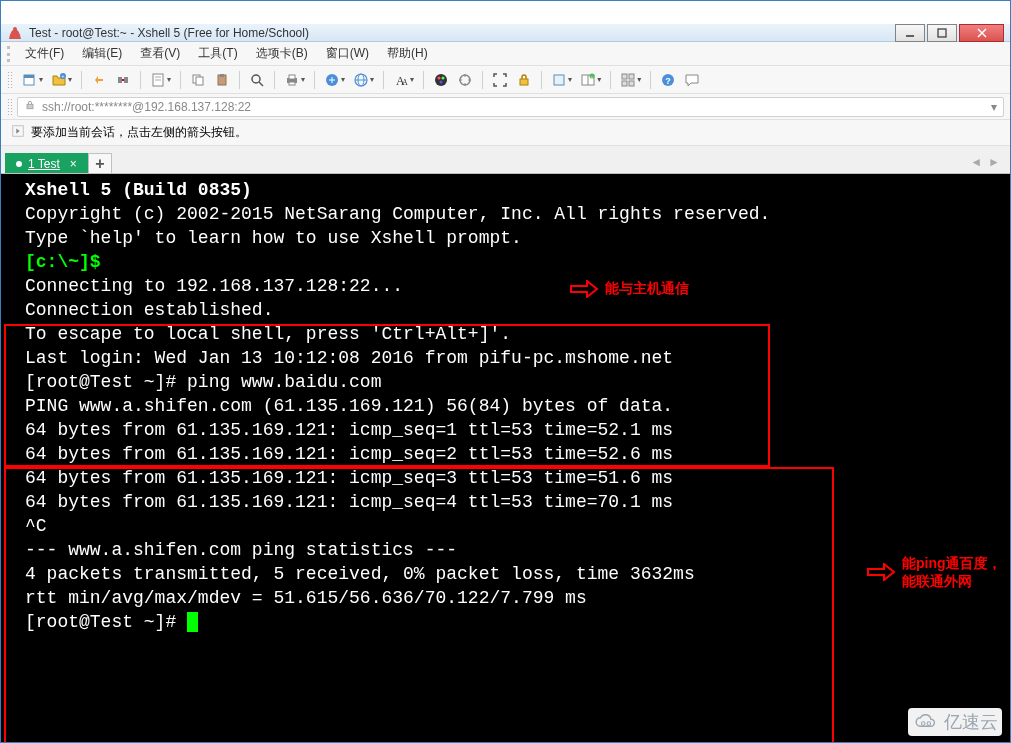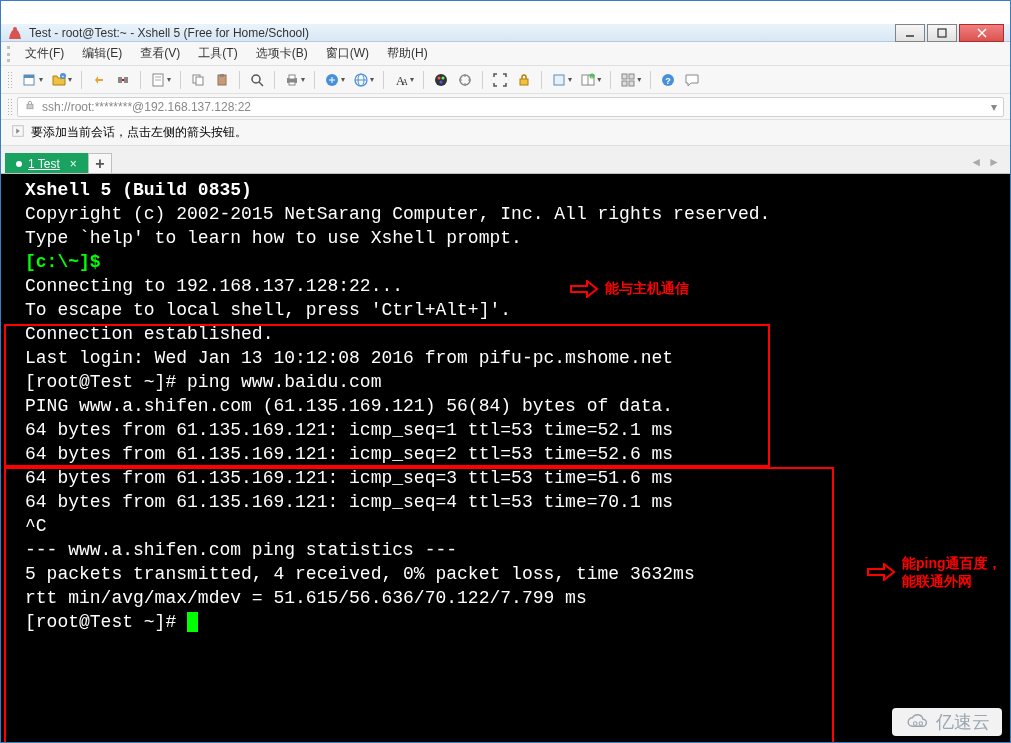--- a/index.html
+++ b/index.html
@@ -44,21 +44,21 @@
   .box1 { position: absolute; border: 2px solid #ff0000; pointer-events: none; }
   .box-a { left: 3px; top: 150px; width: 766px; height: 143px; }
   .box-b { left: 3px; top: 293px; width: 830px; height: 280px; }
   
   .annot { position: absolute; display: flex; align-items: center; gap: 6px; color: #ff0000; font-family: "Microsoft YaHei", sans-serif; font-weight: bold; font-size: 14px; }
   .annot svg { flex-shrink: 0; }
   .annot-1 { left: 568px; top: 279px; }
   .annot-2 { left: 865px; top: 553px; flex-direction: row; }
   .annot-2 .txt { line-height: 18px; }
   
-  .watermark { position: absolute; right: 8px; bottom: 6px; display: flex; align-items: center; gap: 4px; color: #9aa6b1; font-size: 18px; font-family: "Microsoft YaHei", sans-serif; background: rgba(255,255,255,0.95); padding: 2px 12px; border-radius: 4px; }
+  .watermark { position: absolute; right: 8px; bottom: 6px; display: flex; align-items: center; gap: 4px; color: #9aa6b1; font-size: 18px; font-family: "Microsoft YaHei", sans-serif; background: rgba(255,255,255,0.95); padding: 2px 4px; border-radius: 4px; }
   .watermark svg { width: 28px; height: 18px; }
   .term-line { white-space: pre; }
 </style>
 </head>
 <body>
 
 <div class="window">
 
   <div class="titlebar">
     <span class="app-icon">
@@ -294,33 +294,33 @@
   </div>
 
   <div class="terminal">
 <div class="term-line bold">Xshell 5 (Build 0835)</div>
 <div class="term-line">Copyright (c) 2002-2015 NetSarang Computer, Inc. All rights reserved.</div>
 <div class="term-line"></div>
 <div class="term-line">Type `help' to learn how to use Xshell prompt.</div>
 <div class="term-line"><span class="green bold">[c:\~]$</span></div>
 <div class="term-line"></div>
 <div class="term-line">Connecting to 192.168.137.128:22...</div>
+<div class="term-line">Connection established.</div>
 <div class="term-line">To escape to local shell, press 'Ctrl+Alt+]'.</div>
-<div class="term-line">Connection established.</div>
 <div class="term-line"></div>
 <div class="term-line">Last login: Wed Jan 13 10:12:08 2016 from pifu-pc.mshome.net</div>
 <div class="term-line">[root@Test ~]# ping www.baidu.com</div>
 <div class="term-line">PING www.a.shifen.com (61.135.169.121) 56(84) bytes of data.</div>
 <div class="term-line">64 bytes from 61.135.169.121: icmp_seq=1 ttl=53 time=52.1 ms</div>
 <div class="term-line">64 bytes from 61.135.169.121: icmp_seq=2 ttl=53 time=52.6 ms</div>
 <div class="term-line">64 bytes from 61.135.169.121: icmp_seq=3 ttl=53 time=51.6 ms</div>
 <div class="term-line">64 bytes from 61.135.169.121: icmp_seq=4 ttl=53 time=70.1 ms</div>
 <div class="term-line">^C</div>
 <div class="term-line">--- www.a.shifen.com ping statistics ---</div>
-<div class="term-line">5 packets transmitted, 4 received, 0% packet loss, time 3632ms</div>
+<div class="term-line">4 packets transmitted, 5 received, 0% packet loss, time 3632ms</div>
 <div class="term-line">rtt min/avg/max/mdev = 51.615/56.636/70.122/7.799 ms</div>
 <div class="term-line"><span>[root@Test ~]# </span><span class="cursor"></span></div>
 
     <div class="box1 box-a"></div>
     <div class="box1 box-b"></div>
   </div>
 
   <div class="annot annot-1">
     <svg width="30" height="18" viewBox="0 0 30 18">
         <path d="M2 6h16v-5l10 8-10 8v-5H2z" fill="none" stroke="#ff0000" stroke-width="2"></path>

